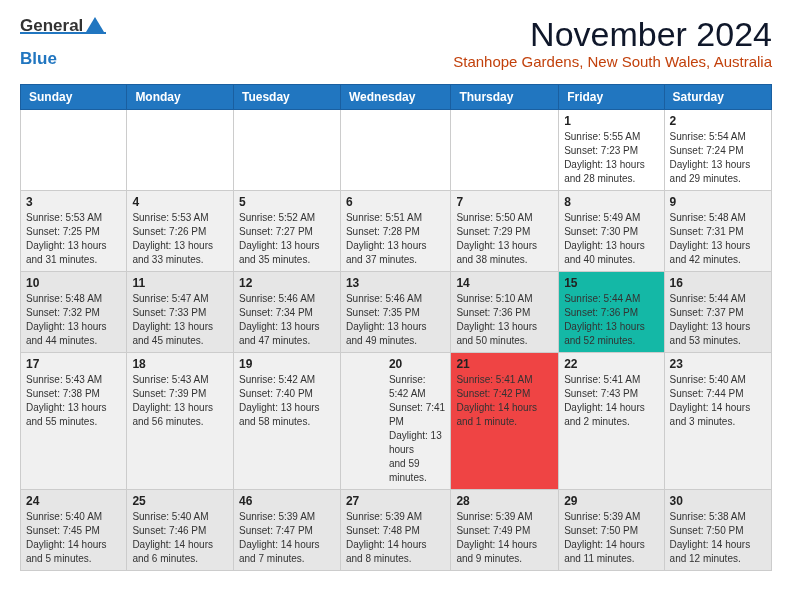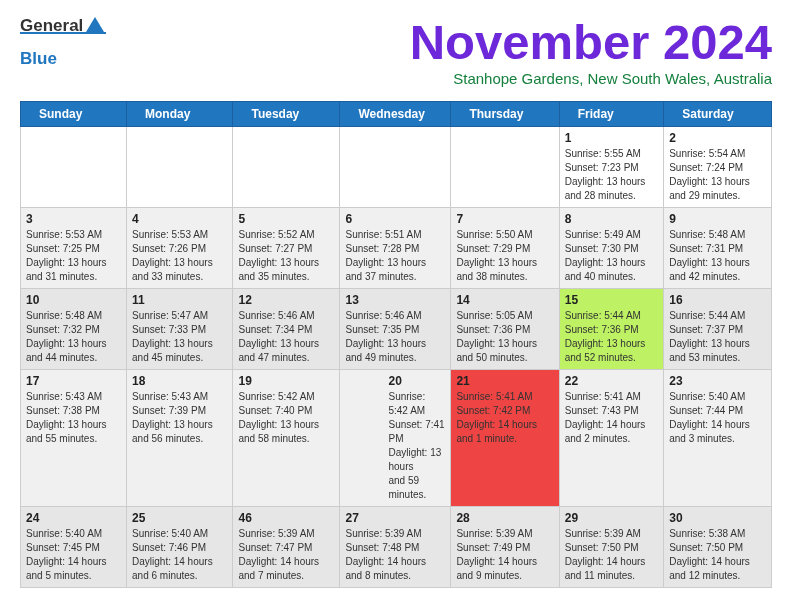--- a/index.html
+++ b/index.html
@@ -12,47 +12,47 @@
     }
     .header-logo {
       display: flex;
       align-items: flex-start;
       margin-bottom: 4px;
     }
     .title-block {
       text-align: right;
     }
     .month-title {
-      font-size: 49px;
-      font-weight: bold;
-      color: #6d28d9;
+      font-size: 34px;
+      font-weight: normal;
+      color: #0f172a;
       line-height: 1.1;
     }
     .subtitle {
       font-size: 15px;
-      color: #15803d;
+      color: #c2410c;
       margin-bottom: 8px;
     }
     .top-row {
       display: flex;
       justify-content: space-between;
       align-items: flex-start;
       margin-bottom: 6px;
       gap: 48px;
     }
     table {
       width: 100%;
       border-collapse: collapse;
       font-size: 11px;
     }
     thead th {
       background: #2176c0;
       color: #fff;
       text-align: left;
-      padding: 5px 18px;
+      padding: 5px 8px;
       font-size: 12px;
       font-weight: bold;
       border: 1px solid #1a5fa0;
     }
     tbody tr {
       border-bottom: 1px solid #ccc;
     }
     tbody tr:nth-child(odd) {
       background: #f9f9f9;
     }
@@ -209,26 +209,26 @@
         </td>
         <td style="background: rgb(230, 230, 230);">
           <span class="day-num">13</span>
           <div class="day-info" style="white-space: pre-line;">Sunrise: 5:46 AM
 Sunset: 7:35 PM
 Daylight: 13 hours
 and 49 minutes.</div>
         </td>
         <td style="background: rgb(230, 230, 230);">
           <span class="day-num">14</span>
-          <div class="day-info" style="white-space: pre-line;">Sunrise: 5:05 AM
+          <div class="day-info" style="white-space: pre-line;">Sunrise: 5:10 AM
 Sunset: 7:36 PM
 Daylight: 13 hours
 and 50 minutes.</div>
         </td>
-        <td style="background: #bef264;">
+        <td style="background: #14b8a6;">
           <span class="day-num">15</span>
           <div class="day-info" style="white-space: pre-line;">Sunrise: 5:44 AM
 Sunset: 7:36 PM
 Daylight: 13 hours
 and 52 minutes.</div>
         </td>
         <td style="background: rgb(230, 230, 230);">
           <span class="day-num">16</span>
           <div class="day-info" style="white-space: pre-line;">Sunrise: 5:44 AM
 Sunset: 7:37 PM

